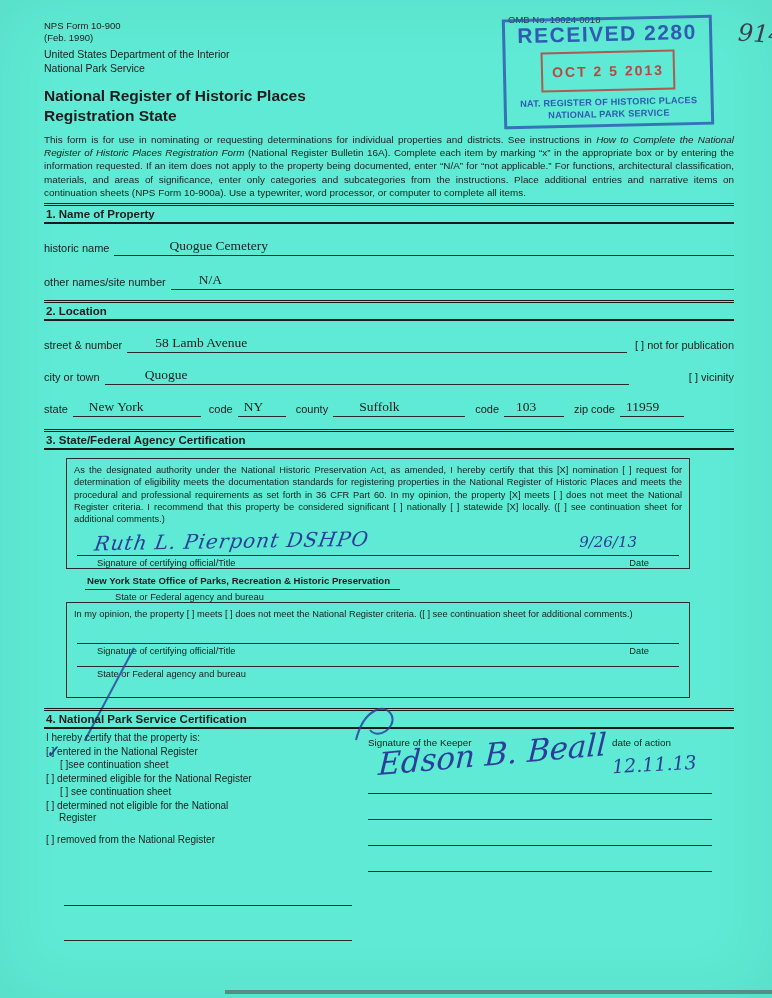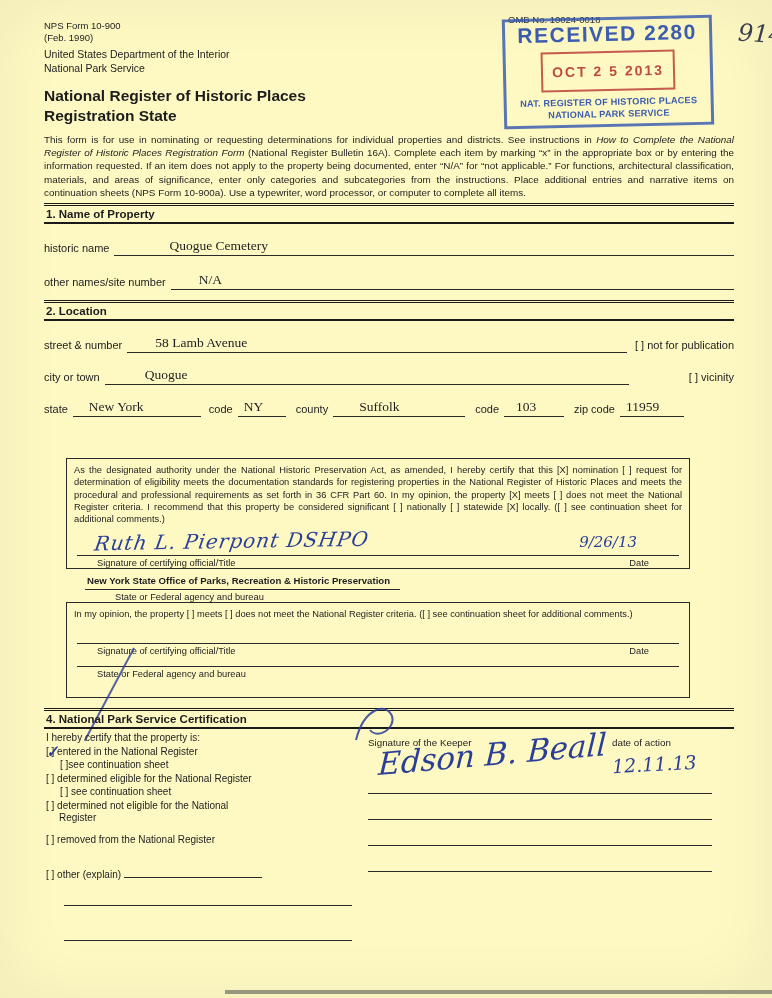--- a/index.html
+++ b/index.html
@@ -1,18 +1,18 @@
 <!DOCTYPE html>
 <html><head>
 <meta charset="utf-8">
 <style>
   * { margin:0; padding:0; box-sizing:border-box; }
   html,body { background:#d9d9d9; }
   body { font-family:"Liberation Sans", sans-serif; }
-  .page { position:relative; width:772px; height:998px; margin:0 auto; background:#fef9c3;
+  .page { position:relative; width:772px; height:998px; margin:0 auto; background:#5eead4;
           color:#1d1d1d; overflow:hidden; box-shadow: inset 0 0 70px rgba(0,0,0,0.06); }
   .abs { position:absolute; }
 
   .form-no { left:44px; top:20px; font-size:9.5px; line-height:1.3; }
   .omb { left:508px; top:14px; font-size:9.5px; z-index:1; color:#333; }
 
   .stamp { left:503px; top:17px; width:210px; transform:rotate(-1.3deg); z-index:3;
            border:3px solid rgba(43,79,174,0.78); padding:2px 0 3px; text-align:center; }
   .stamp-received { font-size:21px; font-weight:bold; color:rgba(43,79,174,0.92);
                     letter-spacing:1.5px; white-space:nowrap; }
@@ -165,20 +165,21 @@
     <span class="lbl" style="padding-left:10px;">code</span>
     <span class="fill" style="width:60px;text-align:center;">
       <span class="typedv" style="left:12px;">103</span>
     </span>
     <span class="lbl" style="padding-left:10px;">zip code</span>
     <span class="fill" style="width:64px;">
       <span class="typedv" style="left:6px;">11959</span>
     </span>
   </div>
 
+  <div class="sec-head" style="top:429px;">3. State/Federal Agency Certification</div>
 
   <div class="certbox" style="top:458px; height:111px;">
     <div class="txt">As the designated authority under the National Historic Preservation Act, as amended, I hereby certify that this [X] nomination [ ] request for determination of eligibility meets the documentation standards for registering properties in the National Register of Historic Places and meets the procedural and professional requirements as set forth in 36 CFR  Part 60. In my opinion, the property  [X] meets  [ ] does not meet the National Register criteria.  I recommend that this property be considered significant  [ ] nationally  [ ] statewide  [X] locally.  ([ ] see continuation sheet for additional comments.)</div>
     <div class="sigarea box1-sig">
       <span class="hand sig-ruth">Ruth L. Pierpont    DSHPO</span>
       <span class="hand sig-date1">9/26/13</span>
     </div>
     <div class="sig-labels">
       <span>Signature of certifying official/Title</span>
       <span>Date</span>
@@ -206,21 +207,20 @@
 
   <div class="s4left">
     <div>I hereby certify that the property is:</div>
     <span class="hand check-overlay">✓</span>
     <div class="opt">[ ] entered in the National Register</div>
     <div class="opt indent">[ ]see continuation sheet</div>
     <div class="opt">[ ] determined eligible for the  National Register</div>
     <div class="opt indent">[ ] see continuation sheet</div>
     <div class="opt narrow">[ ] determined not eligible for the National Register</div>
     <div class="opt gap">[ ] removed from the National Register</div>
-    <div class="opt gap2"><span>[ ] other (explain)</span> <span class="explain-line"></span></div>
   </div>
 
   <svg class="abs flourish" width="52" height="46">
     <path d="M6,40 C14,8 36,2 42,16 C46,28 28,40 20,30" stroke="#2b3f99" stroke-width="2" fill="none" opacity="0.85"></path>
   </svg>
   <div class="abs keeper-label">Signature of the Keeper</div>
   <div class="abs hand keeper-sig">Edson B. Beall</div>
   <div class="abs action-label">date of action</div>
   <div class="abs hand action-value">12.11.13</div>
 

